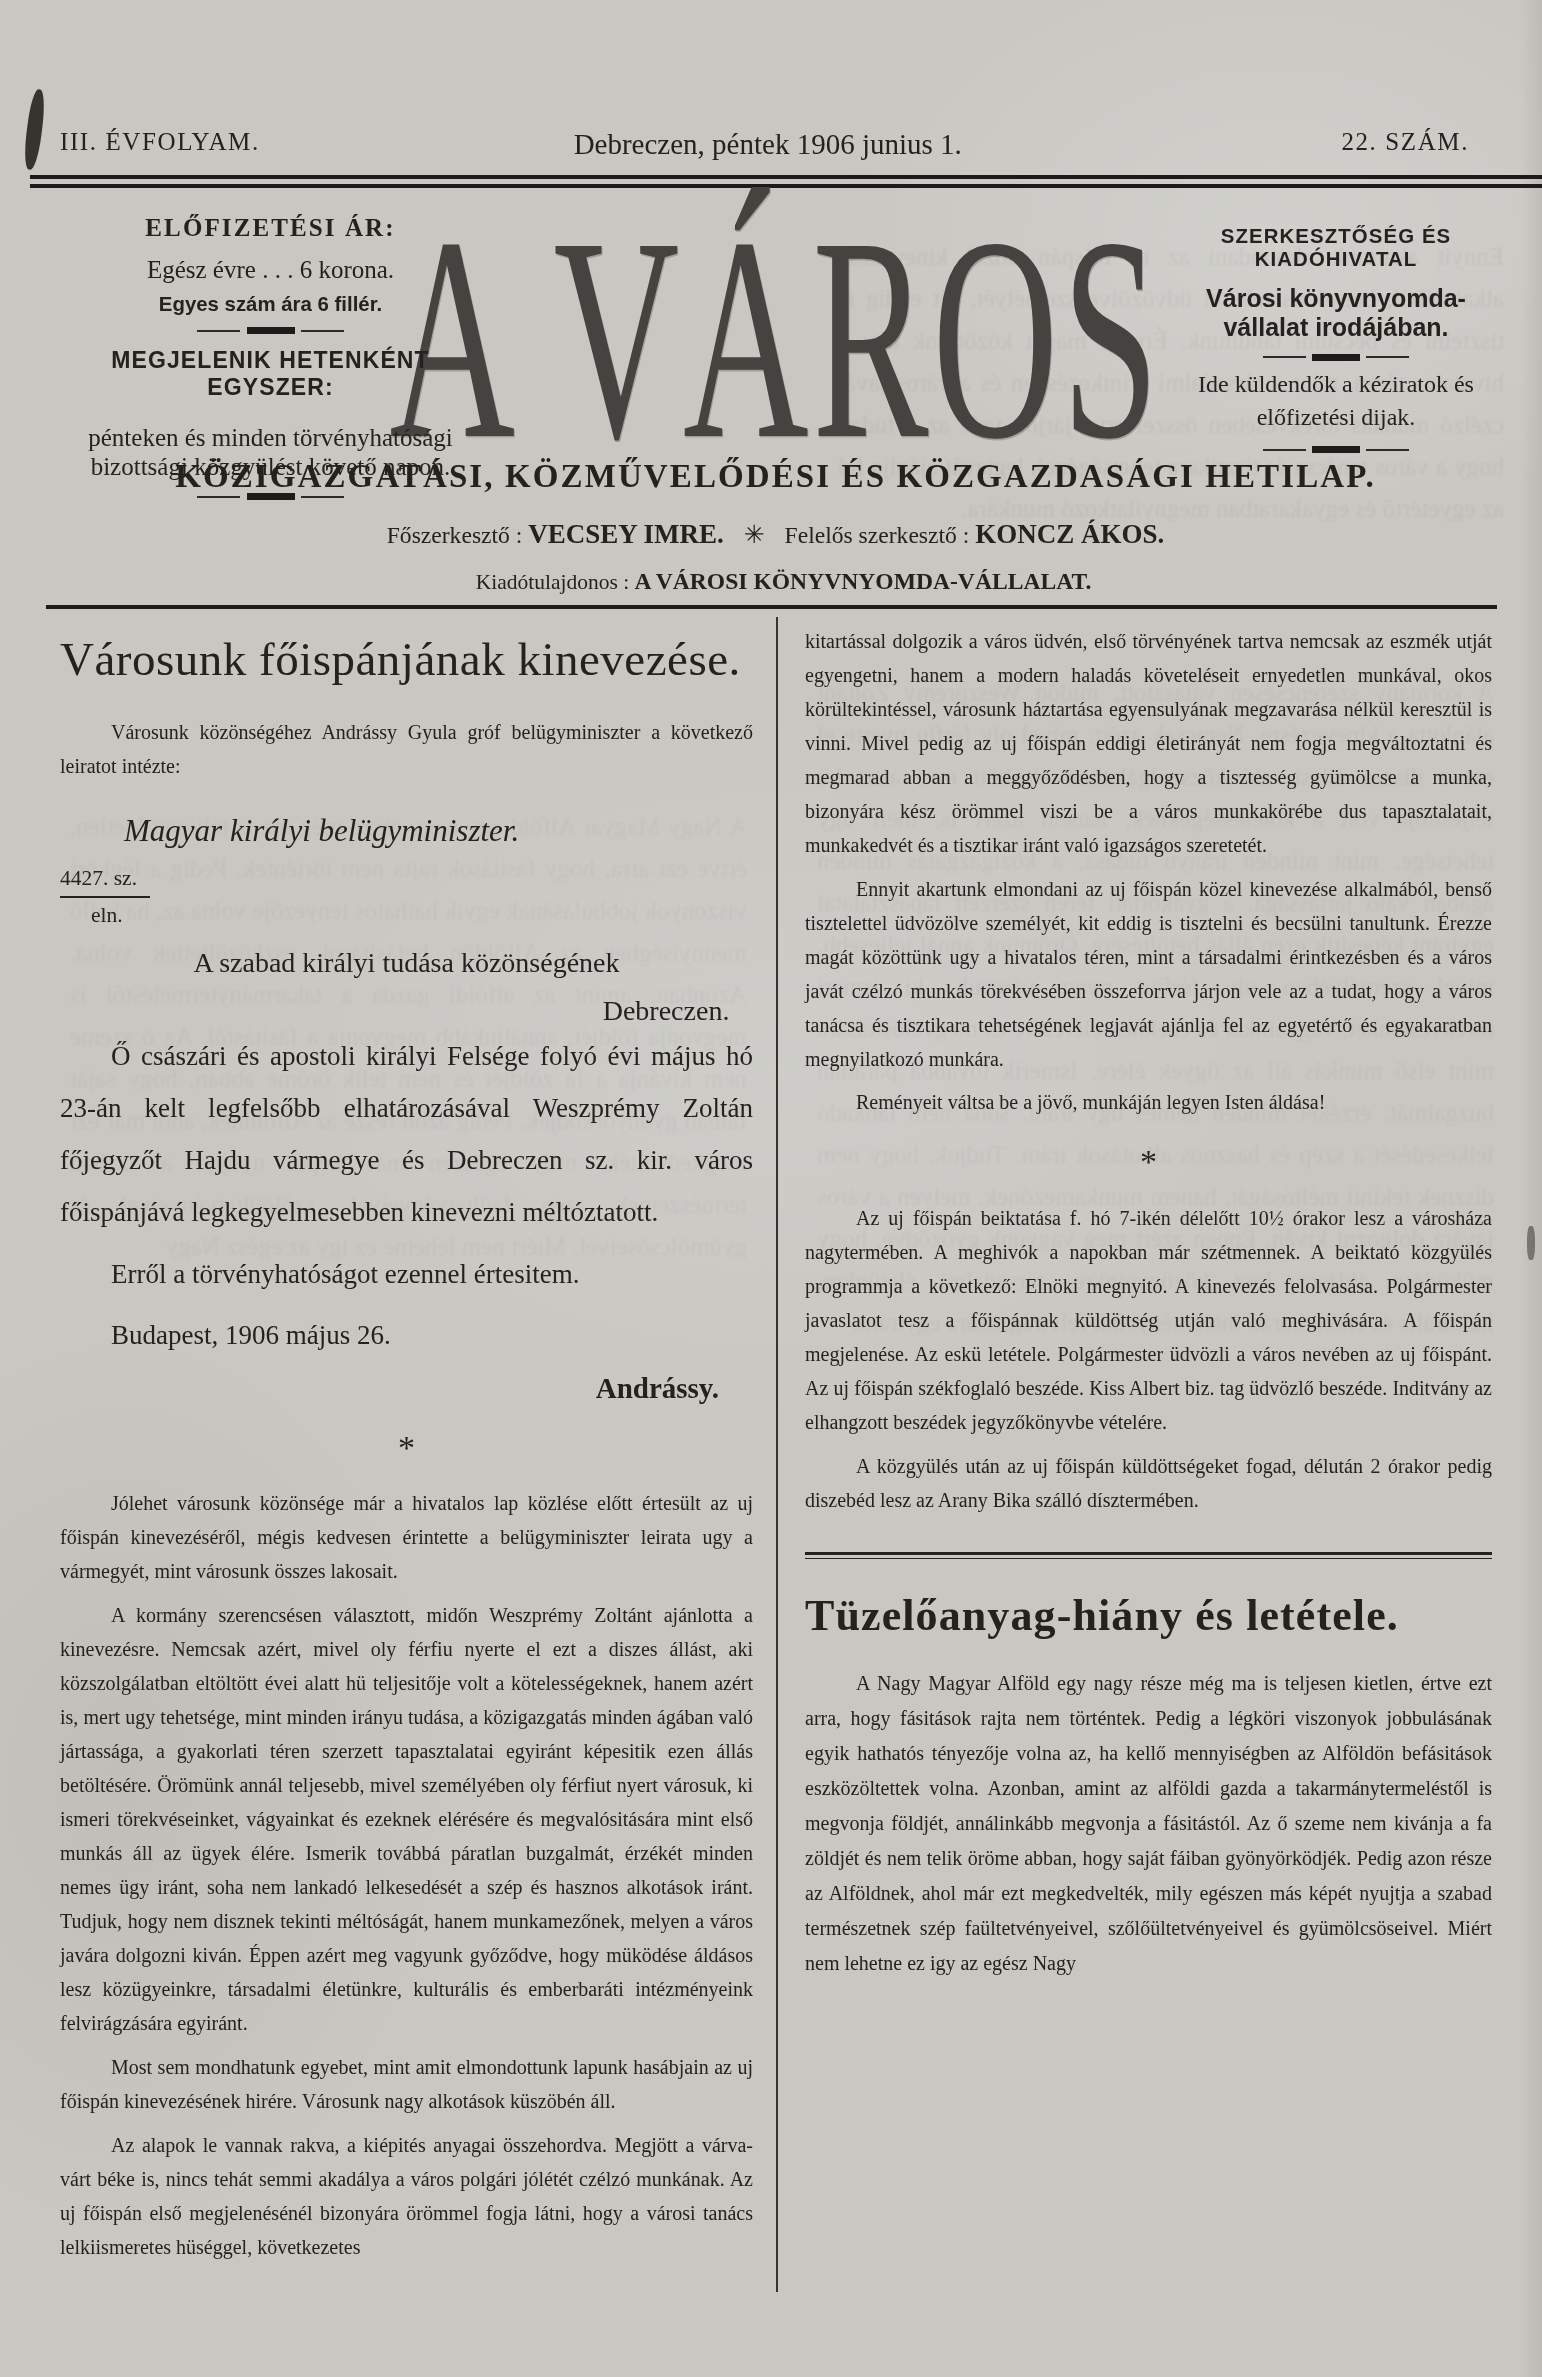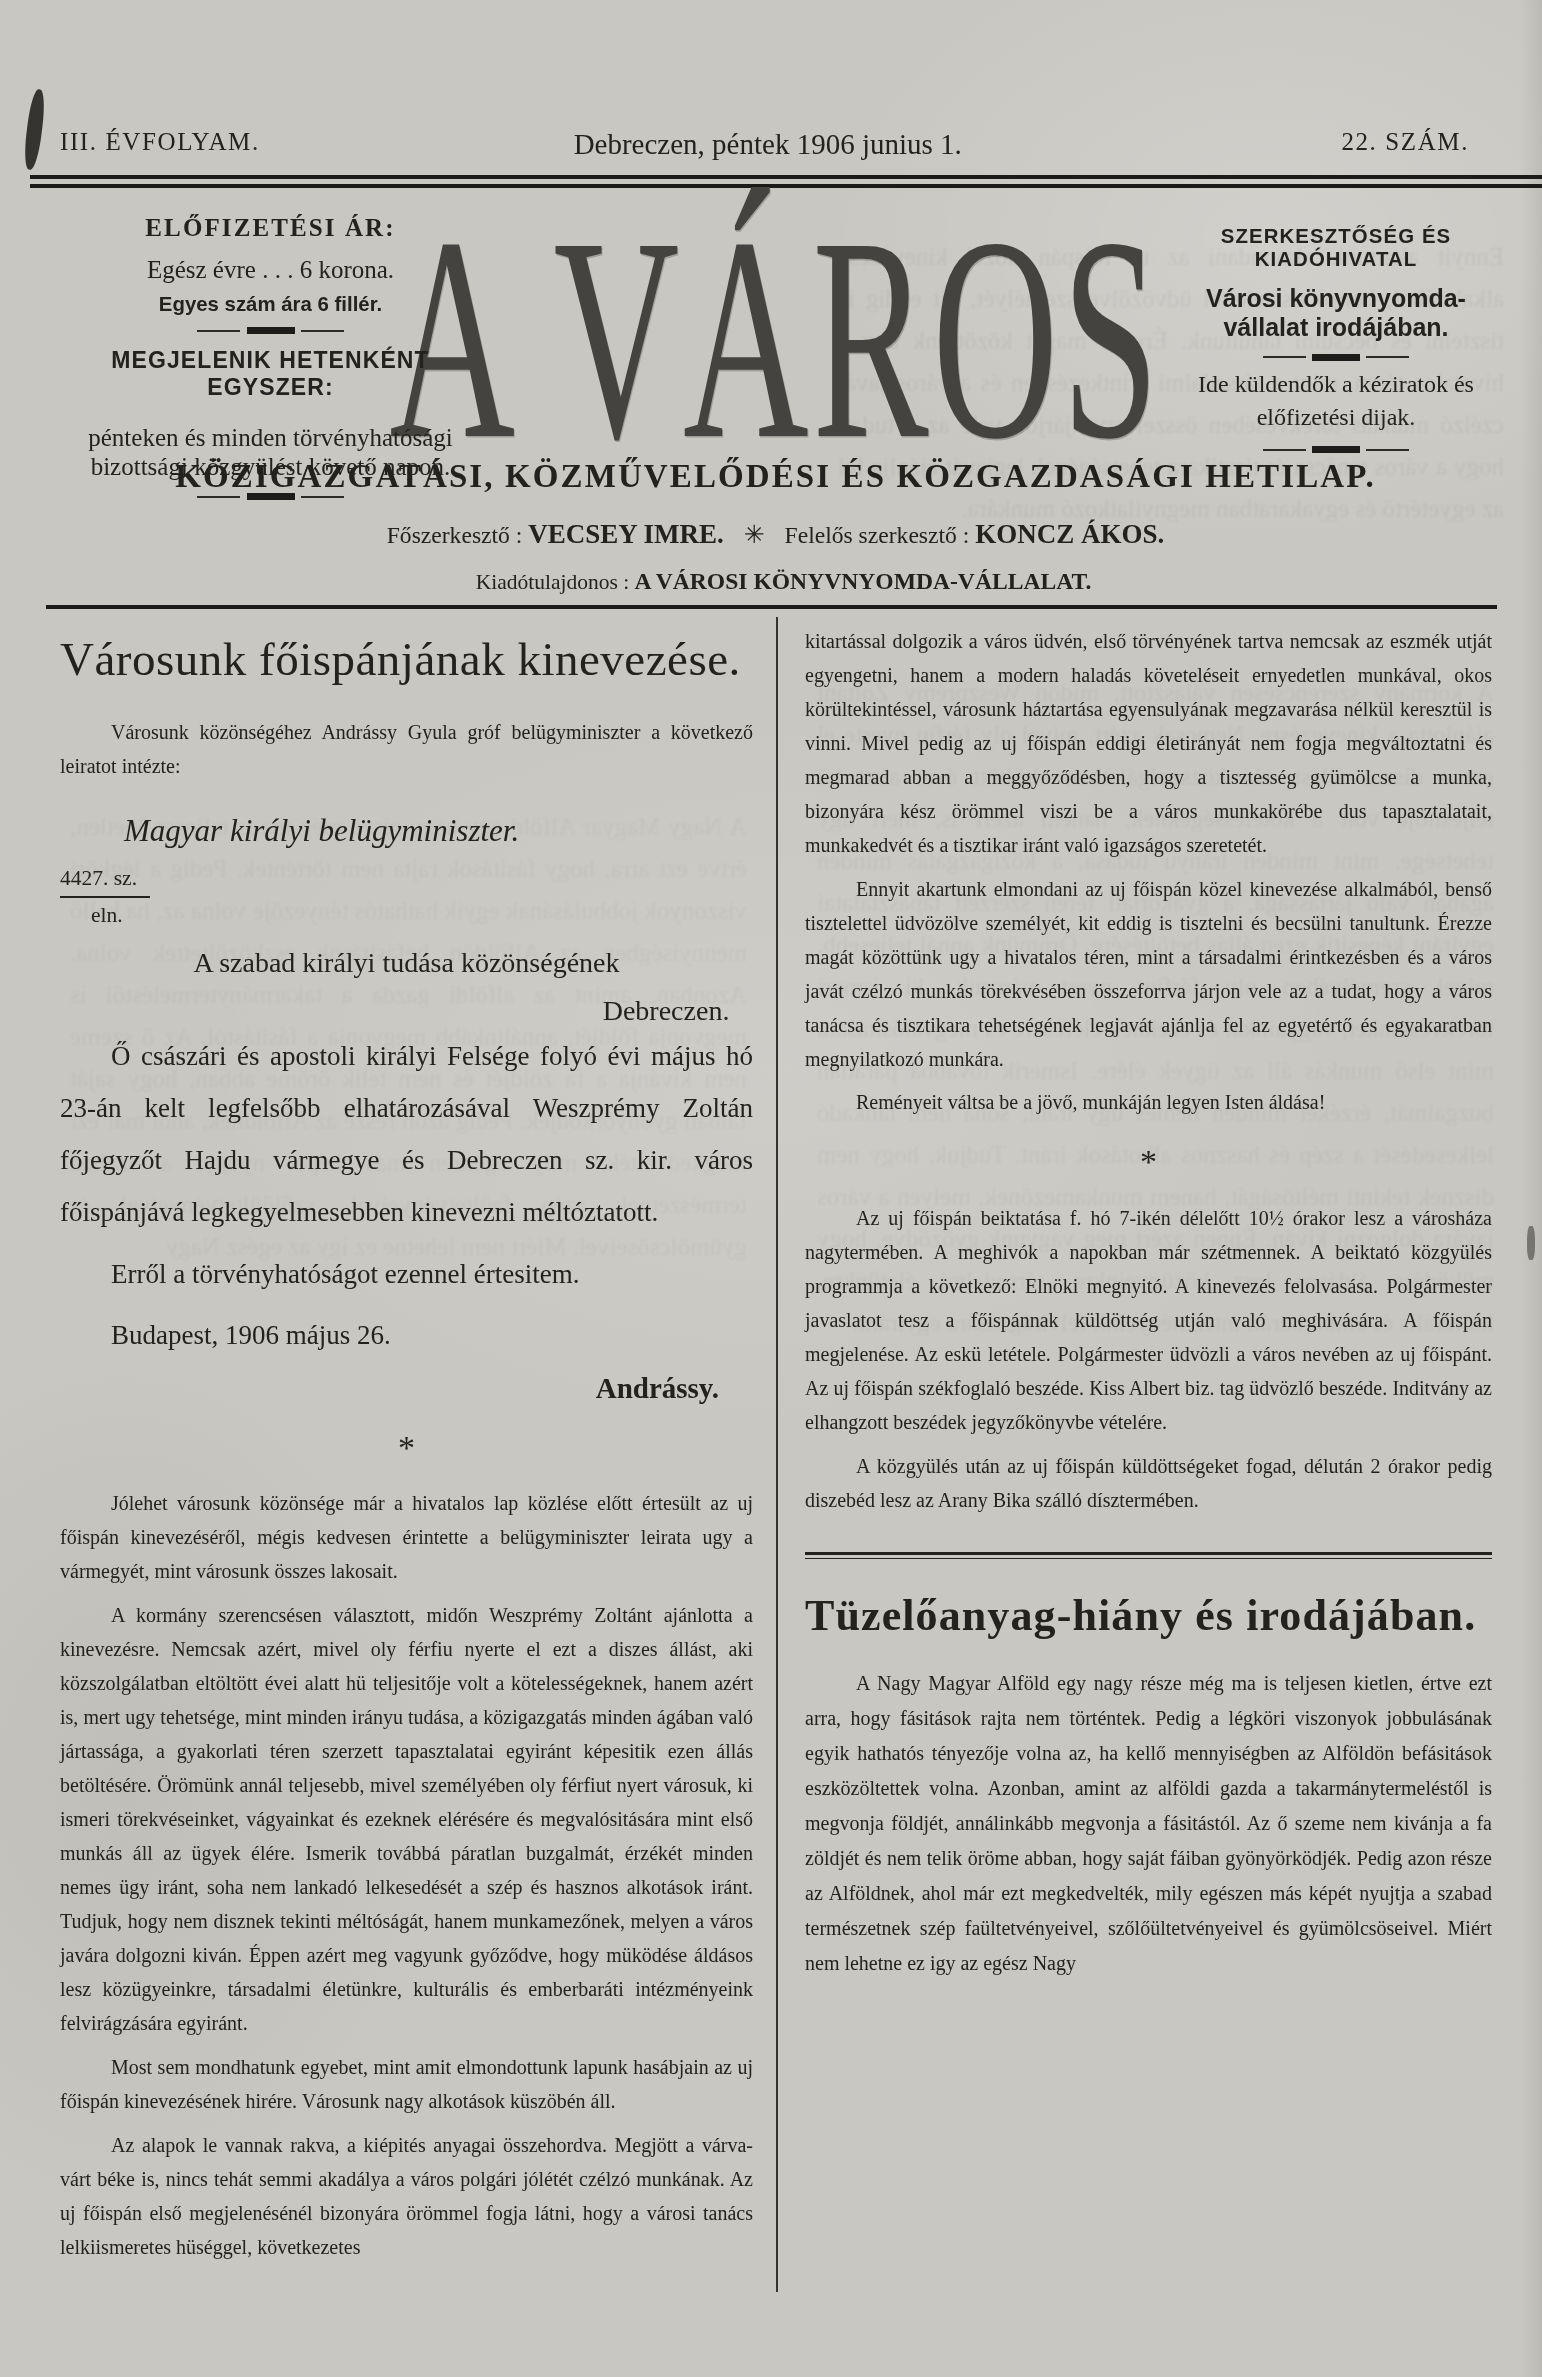--- a/index.html
+++ b/index.html
@@ -183,18 +183,18 @@
   </div>
 
   <div class="colR">
     <p class="noind">kitartással dolgozik a város üdvén, első törvényének tartva nemcsak az eszmék utját egyengetni, hanem a modern haladás követeléseit ernyedetlen munkával, okos körültekintéssel, városunk háztartása egyensulyának megzavarása nélkül keresztül is vinni. Mivel pedig az uj főispán eddigi életirányát nem fogja megváltoztatni és megmarad abban a meggyőződésben, hogy a tisztesség gyümölcse a munka, bizonyára kész örömmel viszi be a város munkakörébe dus tapasztalatait, munkakedvét és a tisztikar iránt való igazságos szeretetét.</p>
     <p class="ind">Ennyit akartunk elmondani az uj főispán közel kinevezése alkalmából, benső tisztelettel üdvözölve személyét, kit eddig is tisztelni és becsülni tanultunk. Érezze magát közöttünk ugy a hivatalos téren, mint a társadalmi érintkezésben és a város javát czélzó munkás törekvésében összeforrva járjon vele az a tudat, hogy a város tanácsa és tisztikara tehetségének legjavát ajánlja fel az egyetértő és egyakaratban megnyilatkozó munkára.</p>
     <p class="ind">Reményeit váltsa be a jövő, munkáján legyen Isten áldása!</p>
     <p class="star">*</p>
     <p class="ind">Az uj főispán beiktatása f. hó 7-ikén délelőtt 10½ órakor lesz a városháza nagytermében. A meghivók a napokban már szétmennek. A beiktató közgyülés programmja a következő: Elnöki megnyitó. A kinevezés felolvasása. Polgármester javaslatot tesz a főispánnak küldöttség utján való meghivására. A főispán megjelenése. Az eskü letétele. Polgármester üdvözli a város nevében az uj főispánt. Az uj főispán székfoglaló beszéde. Kiss Albert biz. tag üdvözlő beszéde. Inditvány az elhangzott beszédek jegyzőkönyvbe vételére.</p>
     <p class="ind">A közgyülés után az uj főispán küldöttségeket fogad, délután 2 órakor pedig diszebéd lesz az Arany Bika szálló dísztermében.</p>
     <div class="rule2"></div>
-    <h3 class="a2t">Tüzelőanyag-hiány és irodájában.</h3>
+    <h3 class="a2t">Tüzelőanyag-hiány és letétele.</h3>
     <p class="ind a2p">A Nagy Magyar Alföld egy nagy része még ma is teljesen kietlen, értve ezt arra, hogy fásitások rajta nem történtek. Pedig a légköri viszonyok jobbulásának egyik hathatós tényezője volna az, ha kellő mennyiségben az Alföldön befásitások eszközöltettek volna. Azonban, amint az alföldi gazda a takarmánytermeléstől is megvonja földjét, annálinkább megvonja a fásitástól. Az ő szeme nem kivánja a fa zöldjét és nem telik öröme abban, hogy saját fáiban gyönyörködjék. Pedig azon része az Alföldnek, ahol már ezt megkedvelték, mily egészen más képét nyujtja a szabad természetnek szép faültetvényeivel, szőlőültetvényeivel és gyümölcsöseivel. Miért nem lehetne ez igy az egész Nagy</p>
   </div>
 
 </div>
 
 
 </body></html>

